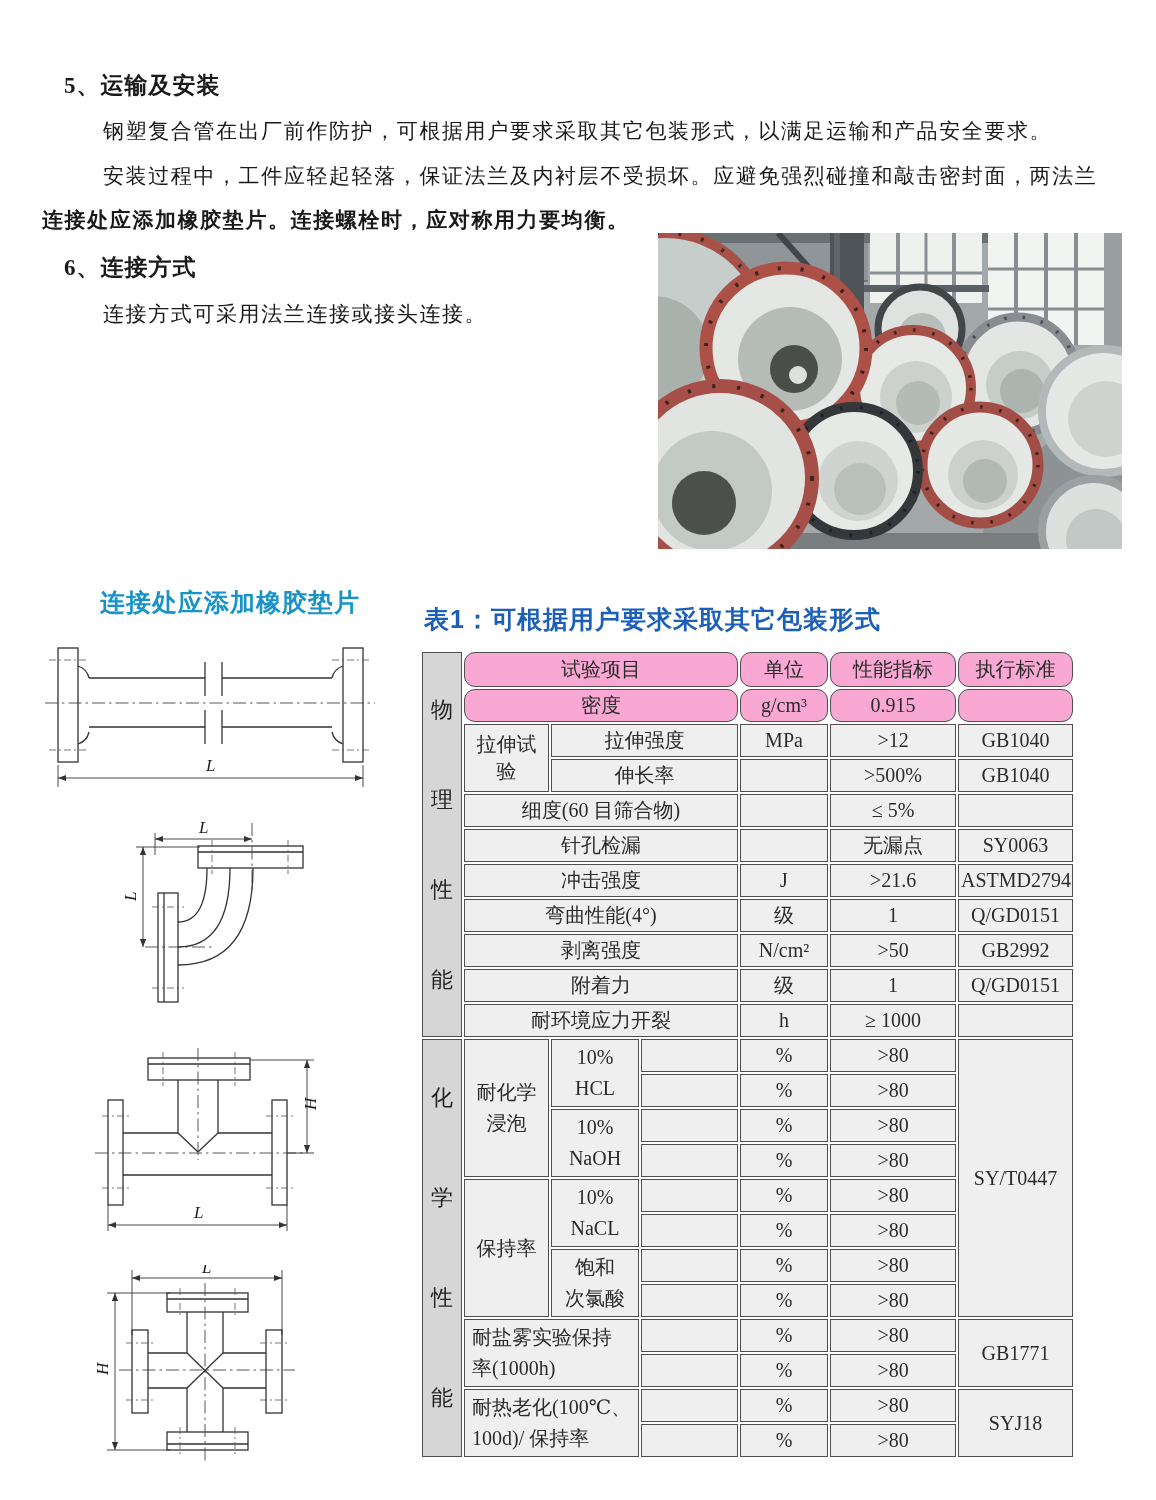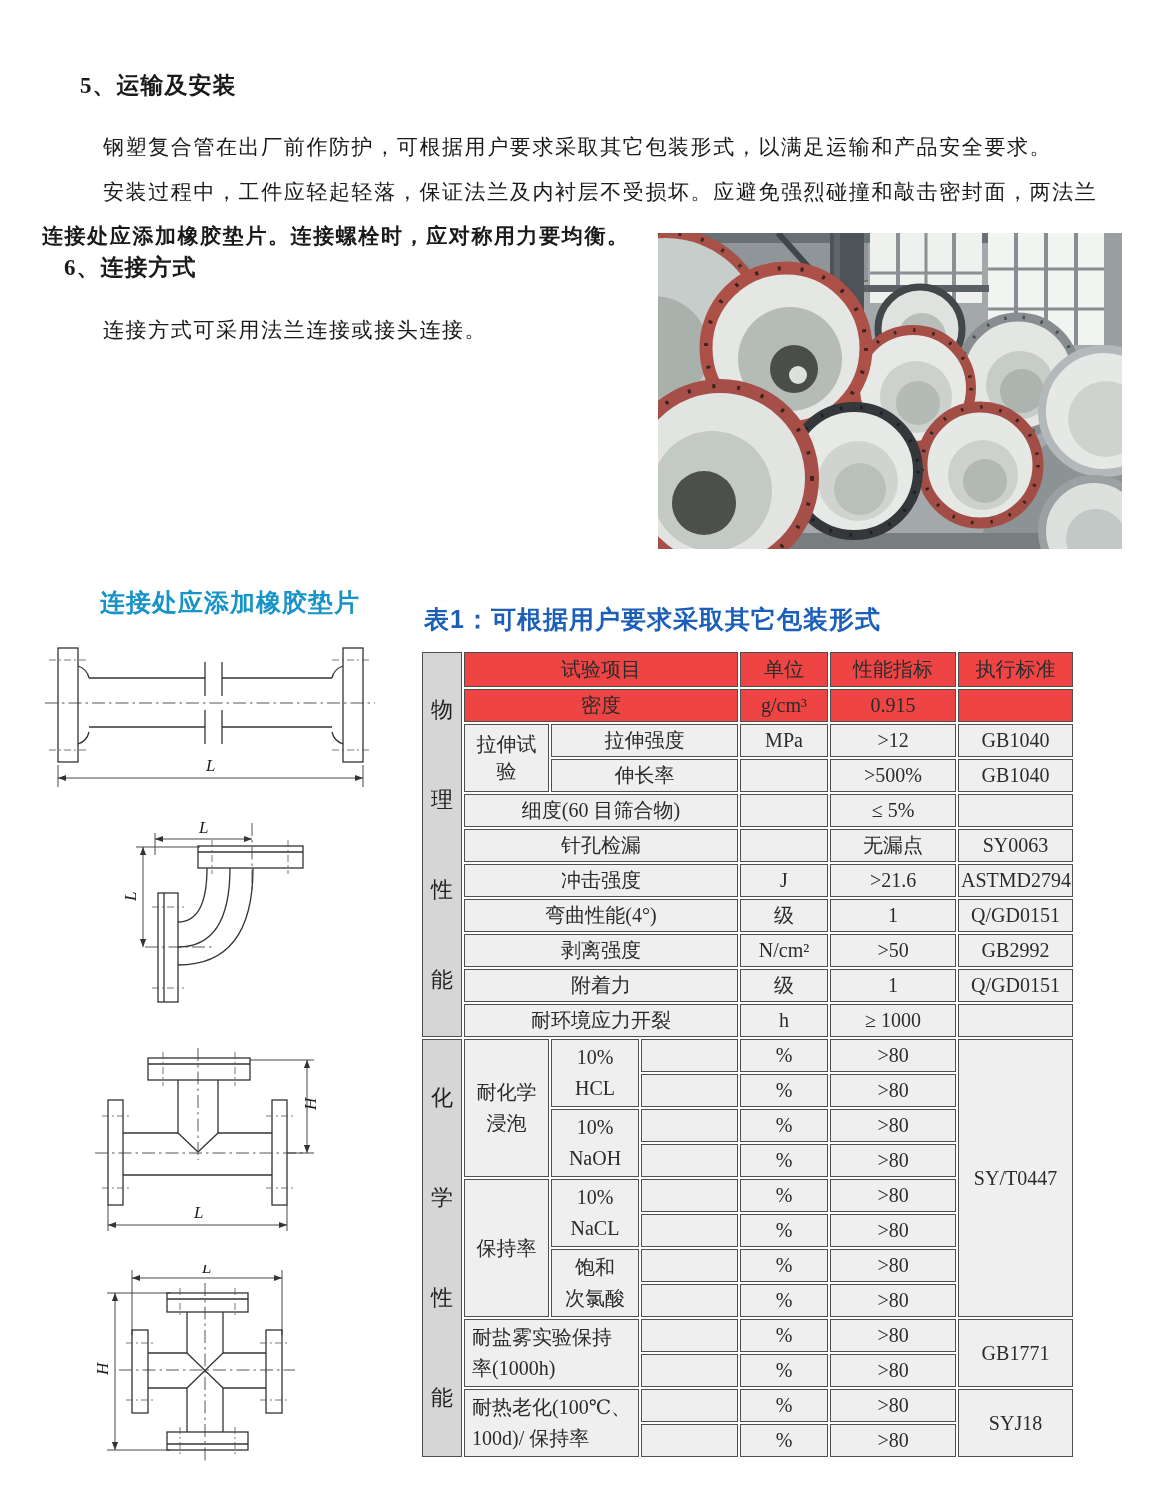--- a/index.html
+++ b/index.html
@@ -3,58 +3,58 @@
 <meta charset="utf-8">
 <style>
   html,body{margin:0;padding:0;}
   body{
     width:1156px;height:1500px;position:relative;background:#ffffff;
     font-family:"Liberation Serif","DejaVu Serif",serif;color:#1a1a1a;
     overflow:hidden;
   }
   .abs{position:absolute;}
   .h-num{font-size:23px;font-weight:700;letter-spacing:1px;}
-  .body-line{font-size:21px;letter-spacing:1.6px;white-space:nowrap;margin-top:16px;}
+  .body-line{font-size:21px;letter-spacing:1.6px;white-space:nowrap;}
   .spec-heading{
     font-family:"Liberation Sans","DejaVu Sans",sans-serif;
     font-size:25px;font-weight:700;color:#1793c8;letter-spacing:1px;white-space:nowrap;
   }
   .table-title{
     font-family:"Liberation Sans","DejaVu Sans",sans-serif;
     font-size:25px;font-weight:700;color:#1c5fb8;letter-spacing:1px;white-space:nowrap;
   }
   table.spec{
     position:absolute;left:420px;top:650px;width:655px;
     border-collapse:separate;border-spacing:2px;table-layout:fixed;
     background:#ffffff;
   }
   table.spec td{
     border:1px solid #4f4f4f;background:#f0efef;text-align:center;
     font-size:20px;color:#2b2b2b;padding:0 2px;vertical-align:middle;
     overflow:hidden;
   }
   table.spec tr{height:33px;}
   table.spec tr.hrow{height:35px;}
-  table.spec td.hd{background:#ef4444;}
+  table.spec td.hd{background:#f9a8d4;border-radius:11px;}
   table.spec td.sec{background:#d6d6d6;}
   table.spec td.ml{white-space:pre-line;line-height:1.55;}
   table.spec td.left{text-align:left;padding-left:7px;}
   .vert{display:flex;flex-direction:column;justify-content:space-around;align-items:center;font-size:22px;color:#222;}
   .vert-phys{height:360px;}
   .vert-chem{height:400px;}
   svg .oln{stroke:#333;stroke-width:1.3;fill:none;}
   svg .cl{stroke:#444;stroke-width:0.9;fill:none;stroke-dasharray:13 4 2.5 4;}
   svg .bolt{stroke:#555;stroke-width:0.8;fill:none;stroke-dasharray:7 3 2 3;}
   svg .dim{stroke:#333;stroke-width:0.9;fill:none;}
   svg .dim-label{font-family:"Liberation Serif","DejaVu Serif",serif;font-style:italic;font-size:17px;fill:#222;}
 </style>
 </head>
 <body>
 
-<div class="abs h-num" style="left:80px;top:70px;">5、运输及安装</div>
+<div class="abs h-num" style="left:64px;top:70px;">5、运输及安装</div>
 <div class="abs body-line" style="left:103px;top:117px;">钢塑复合管在出厂前作防护，可根据用户要求采取其它包装形式，以满足运输和产品安全要求。</div>
 <div class="abs body-line" style="left:103px;top:162px;">安装过程中，工件应轻起轻落，保证法兰及内衬层不受损坏。应避免强烈碰撞和敲击密封面，两法兰</div>
 <div class="abs body-line" style="left:42px;top:206px;font-weight:bold;">连接处应添加橡胶垫片。连接螺栓时，应对称用力要均衡。</div>
 <div class="abs h-num" style="left:64px;top:252px;">6、连接方式</div>
 <div class="abs body-line" style="left:103px;top:300px;">连接方式可采用法兰连接或接头连接。</div>
 
 <svg class="abs" style="left:658px;top:233px;" width="464" height="316" viewBox="0 0 464 316">
 
   <rect x="0" y="0" width="464" height="316" fill="#a3a8ab"></rect>
   <rect x="0" y="0" width="464" height="10" fill="#697074"></rect>

